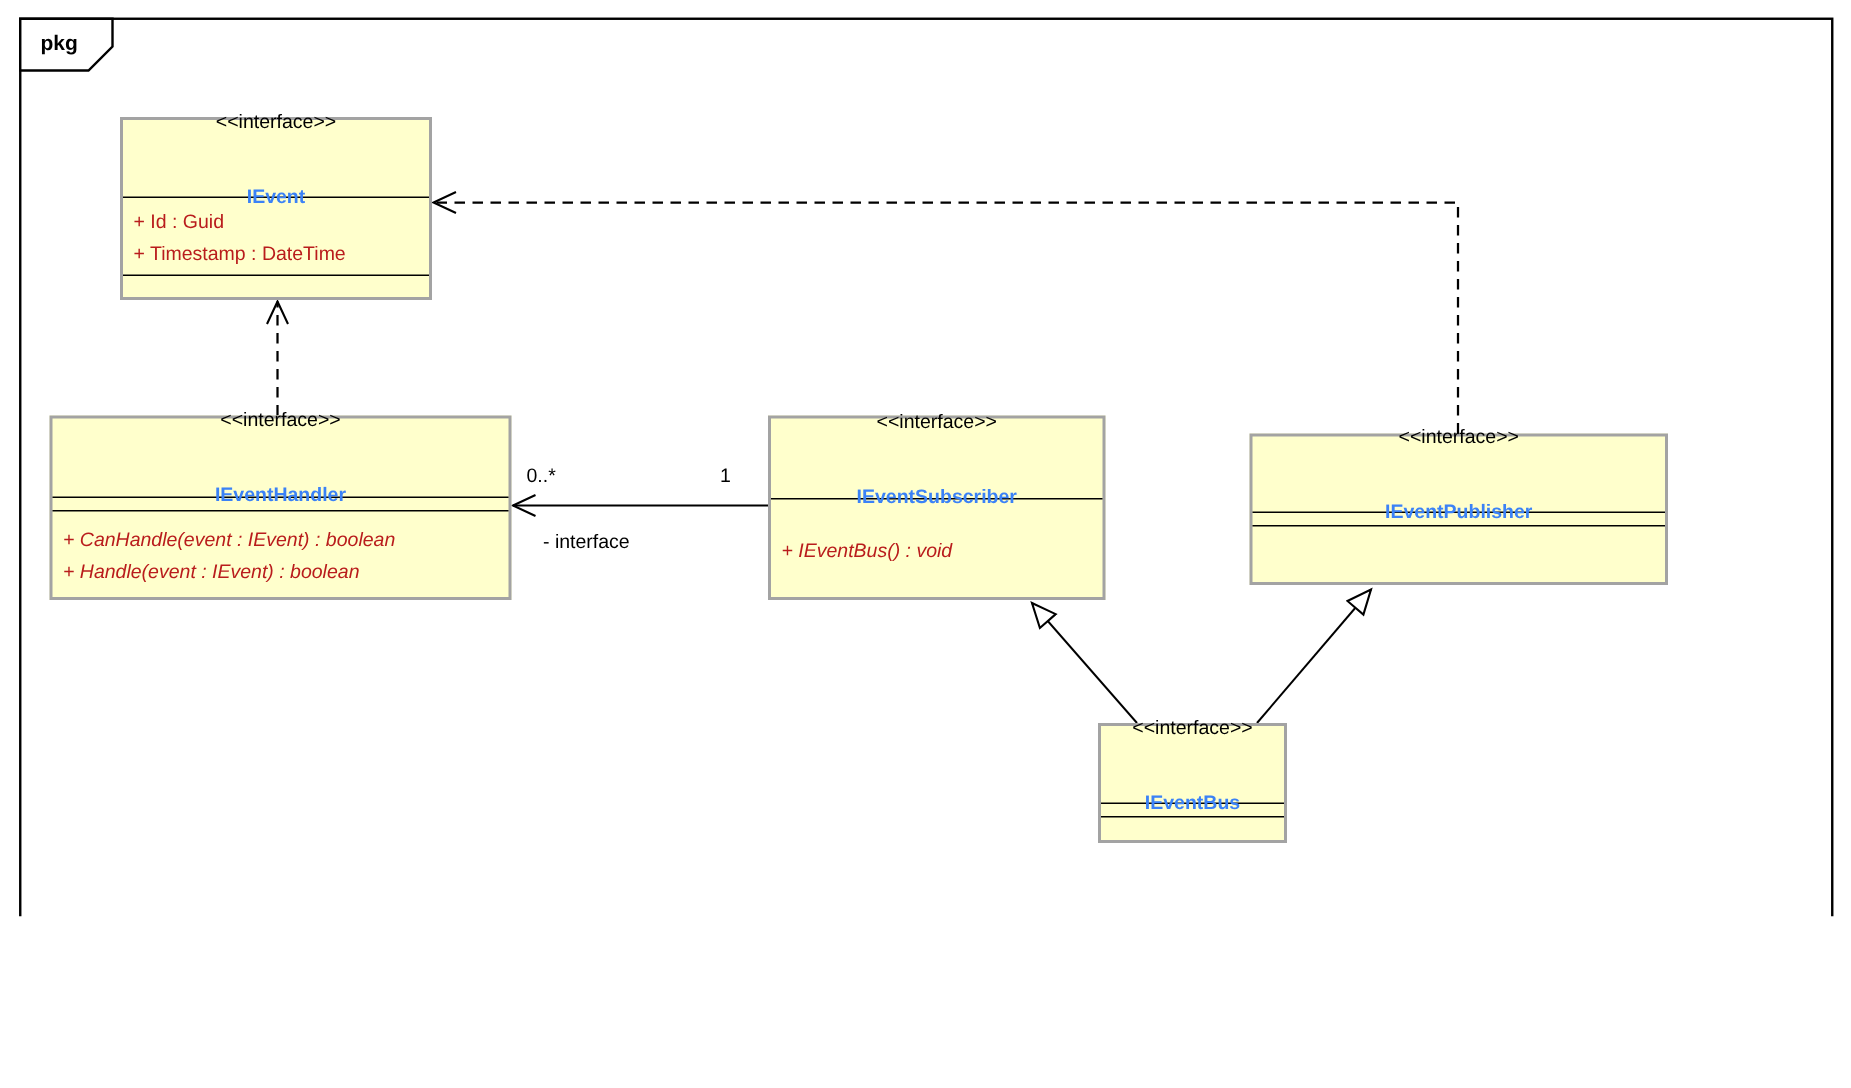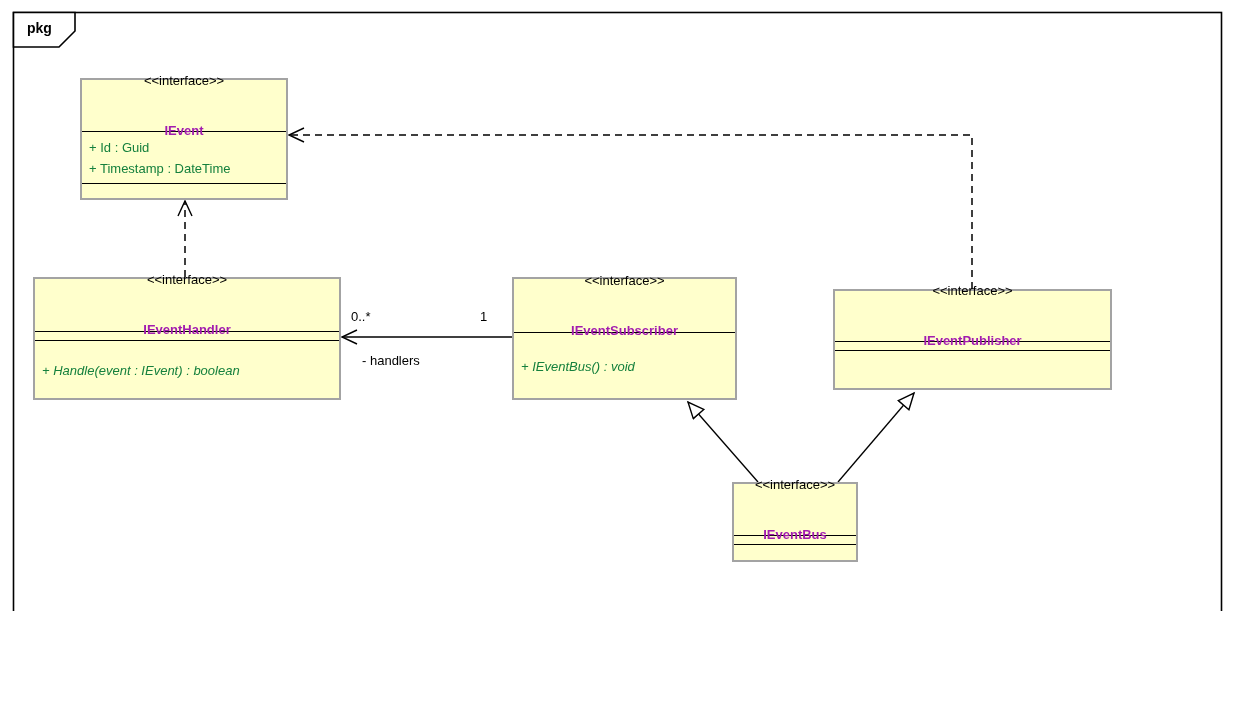--- a/index.html
+++ b/index.html
@@ -35,32 +35,32 @@
   .cls .hdr {
     border-bottom: 1px solid #000;
     display: flex;
     flex-direction: column;
     align-items: center;
     justify-content: center;
     text-align: center;
     flex: none;
   }
   .cls .stereo { font-size: 13px; color: #000; line-height: 17px; }
-  .cls .cname  { font-size: 13px; font-weight: bold; color: #a21caf; line-height: 19px; margin-top: 32px; }
+  .cls .cname  { font-size: 13px; font-weight: bold; color: #3b82f6; line-height: 19px; margin-top: 32px; }
   .cls .comp {
     border-bottom: 1px solid #000;
     padding: 3px 7px 2px 7px;
     display: flex;
     flex-direction: column;
     justify-content: center;
     flex: none;
     overflow: hidden;
   }
   .cls .comp.last { border-bottom: none; flex: 1 1 auto; }
-  .member { font-size: 13px; color: #15803d; line-height: 21px; white-space: nowrap; }
+  .member { font-size: 13px; color: #b91c1c; line-height: 21px; white-space: nowrap; }
   .member.italic { font-style: italic; }
   
   .edge-label {
     position: absolute;
     font-size: 13px;
     color: #000;
     white-space: nowrap;
   }
   
   .watermark {
@@ -147,20 +147,21 @@
     <div class="comp last"></div>
   </div>
 
   <div class="cls" style="left:33px; top:277px; width:308px; height:123px;">
     <div class="hdr" style="height:53px">
       <span class="stereo">&lt;&lt;interface&gt;&gt;</span>
       <span class="cname">IEventHandler</span>
     </div>
     <div class="comp" style="height:9px; padding:0;"></div>
     <div class="comp last">
+      <span class="member italic">+ CanHandle(event : IEvent) : boolean</span>
       <span class="member italic">+ Handle(event : IEvent) : boolean</span>
     </div>
   </div>
 
   <div class="cls" style="left:512px; top:277px; width:225px; height:123px;">
     <div class="hdr" style="height:54px">
       <span class="stereo">&lt;&lt;interface&gt;&gt;</span>
       <span class="cname">IEventSubscriber</span>
     </div>
     <div class="comp last">
@@ -180,19 +181,19 @@
     <div class="hdr" style="height:52px">
       <span class="stereo">&lt;&lt;interface&gt;&gt;</span>
       <span class="cname">IEventBus</span>
     </div>
     <div class="comp" style="height:9px; padding:0;"></div>
     <div class="comp last"></div>
   </div>
 
   <span class="edge-label" style="left:351px; top:309px;">0..*</span>
   <span class="edge-label" style="left:480px; top:309px;">1</span>
-  <span class="edge-label" style="left:362px; top:353px;">- handlers</span>
+  <span class="edge-label" style="left:362px; top:353px;">- interface</span>
 
   <span class="watermark-overlay">daxnet.boolean.com</span>
   <span class="watermark">© 2017 http://daxnet.cnblogs.com</span>
   <span class="csdn-logo">▦</span>
 
 </div>
 
 </body></html>

